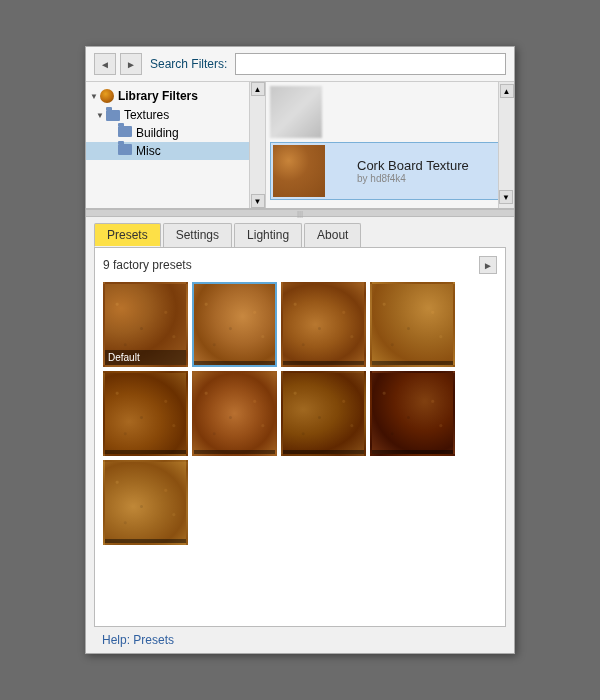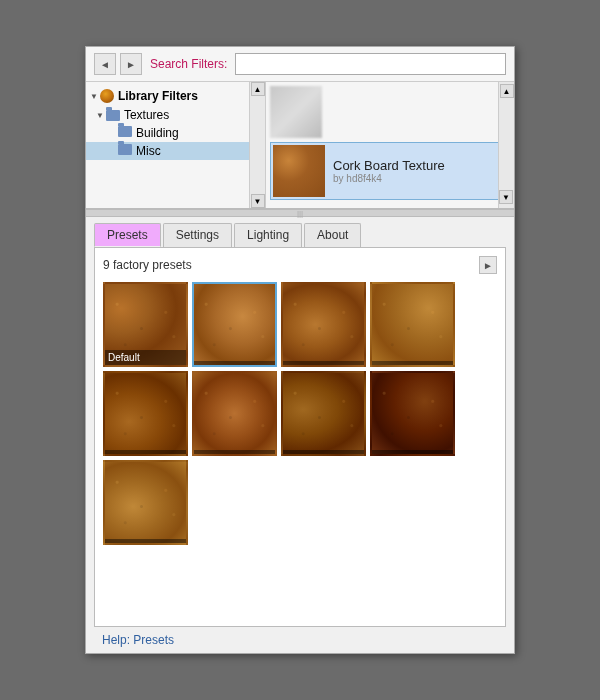--- a/index.html
+++ b/index.html
@@ -36,21 +36,21 @@
       border: 1px solid #bbb;
       cursor: pointer;
       display: flex;
       align-items: center;
       justify-content: center;
       font-size: 10px;
       color: #555;
     }
     .search-label {
       font-size: 12px;
-      color: #be185d;
+      color: #0c4a6e;
       margin-left: 4px;
       margin-right: 4px;
     }
     .search-input {
       flex: 1;
       height: 22px;
       border: 1px solid #aaa;
       background: white;
       padding: 2px 4px;
       font-size: 12px;
@@ -207,20 +207,21 @@
     }
     .preview-author {
       font-size: 10px;
       color: #888;
     }
     .preview-item-selected {
       background: #cce0f5;
       border: 1px solid #7ab0d8;
       padding: 2px 20px 2px 2px;
       margin-right: 0;
+      gap: 24px;
     }
 
     
     .divider {
       height: 8px;
       background: #d0d0d0;
       border-top: 1px solid #bbb;
       border-bottom: 1px solid #bbb;
       display: flex;
       align-items: center;
@@ -242,21 +243,21 @@
       padding: 4px 12px;
       border: 1px solid #bbb;
       border-bottom: none;
       background: #e8e8e8;
       cursor: pointer;
       font-size: 12px;
       color: #333;
       border-radius: 2px 2px 0 0;
     }
     .tab.active {
-      background: #f0abfc;
+      background: #fde047;
       border-bottom: 1px solid #f0f0f0;
       z-index: 1;
     }
     .tab-content-area {
       border: 1px solid #bbb;
       background: white;
       padding: 8px;
       min-height: 380px;
     }
     .presets-header {

